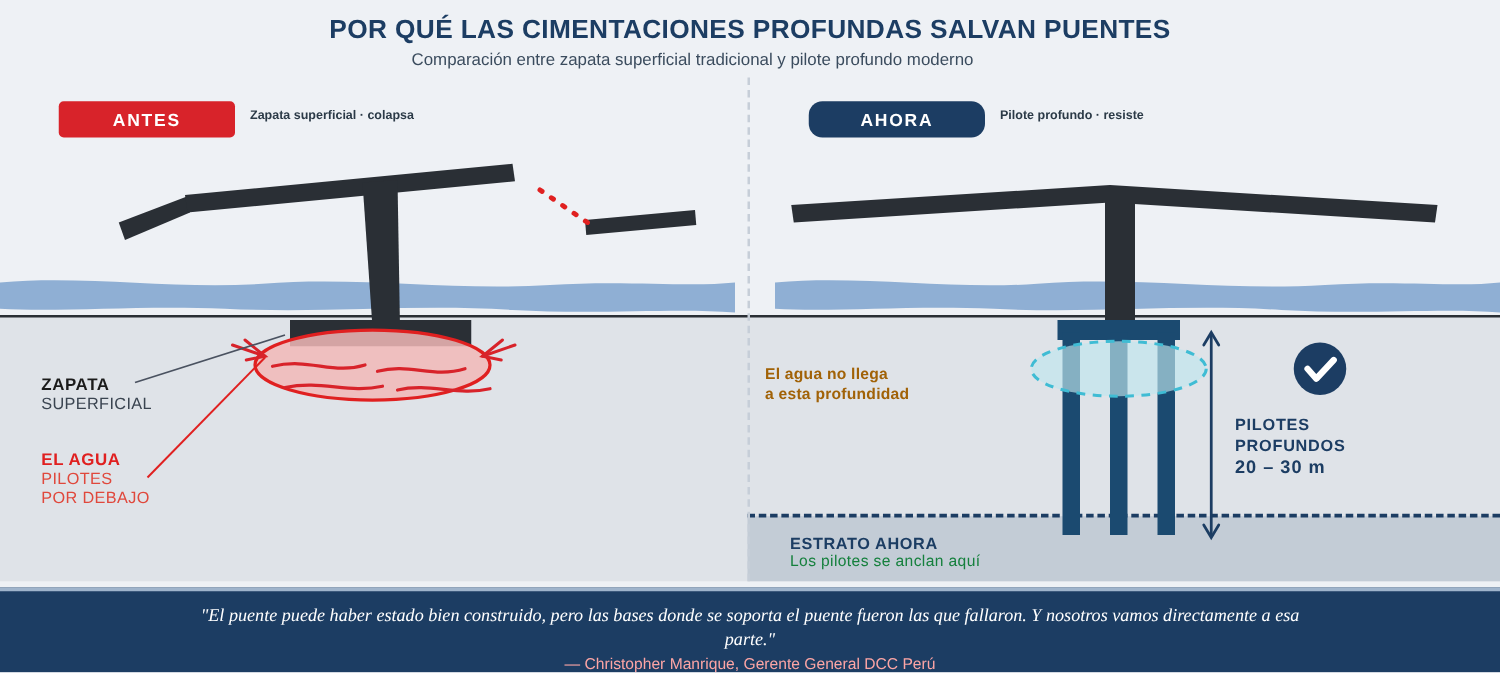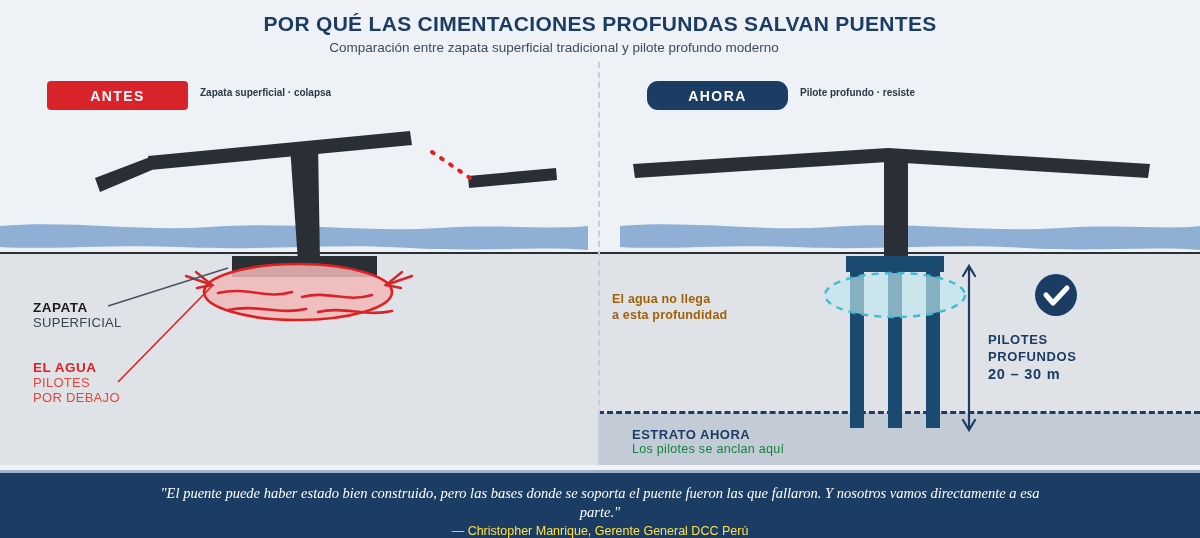--- a/index.html
+++ b/index.html
@@ -117,21 +117,21 @@
     font-size: 14.5px;
     line-height: 19px;
     color: #ffffff;
   }
   .quote-attr {
     position: absolute;
     left: 150px; top: 51px;
     width: 900px;
     text-align: center;
     font-size: 12.5px;
-    color: #fde047;
+    color: #fca5a5;
   }
 
   
   .ann { position: absolute; }
   .ann .l1 { font-size: 13.5px; font-weight: bold; letter-spacing: .5px; }
   .ann .l2 { font-size: 13px; letter-spacing: .3px; }
 
   .ann-zapata { left: 33px; top: 300px; color: #1b1b1b; }
   .ann-zapata .l2 { color: #3a4450; }
 

